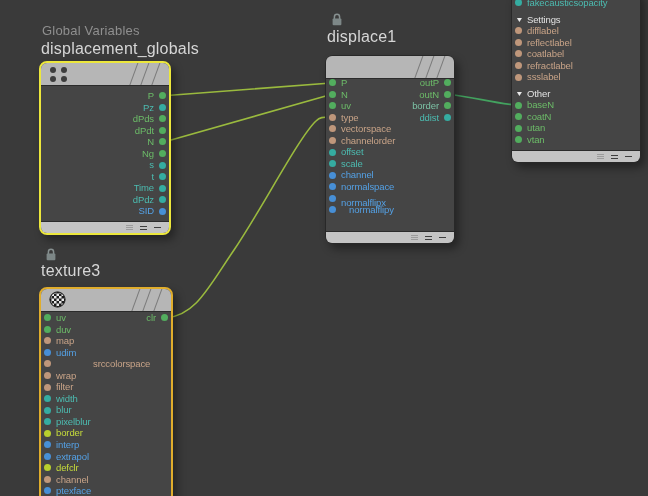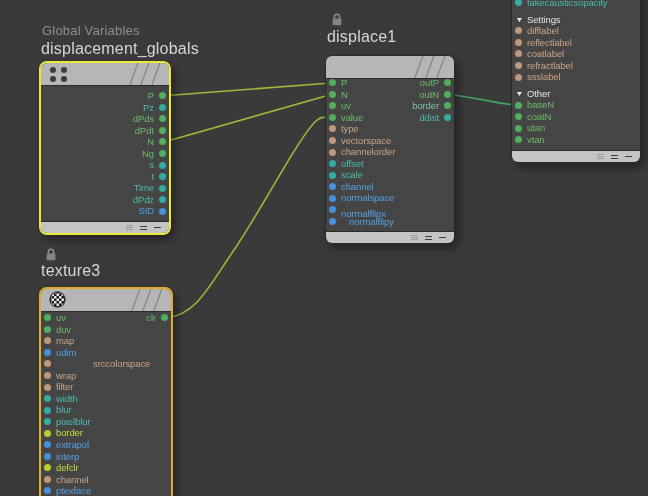--- a/index.html
+++ b/index.html
@@ -138,24 +138,20 @@
           <span class="dot" style="background: rgb(82, 173, 94);"></span>
           <span class="plabel" style="color: rgb(108, 187, 104);">P</span>
         </div>
         <div class="row in">
           <span class="dot" style="background: rgb(82, 173, 94);"></span>
           <span class="plabel" style="color: rgb(108, 187, 104);">N</span>
         </div>
         <div class="row in">
           <span class="dot" style="background: rgb(82, 173, 94);"></span>
           <span class="plabel" style="color: rgb(108, 187, 104);">uv</span>
-        </div>
-        <div class="row in">
-          <span class="dot" style="background: rgb(82, 173, 94);"></span>
-          <span class="plabel" style="color: rgb(108, 187, 104);">value</span>
         </div>
         <div class="row in">
           <span class="dot" style="background: rgb(191, 151, 123);"></span>
           <span class="plabel" style="color: rgb(201, 164, 136);">type</span>
         </div>
         <div class="row in">
           <span class="dot" style="background: rgb(191, 151, 123);"></span>
           <span class="plabel" style="color: rgb(201, 164, 136);">vectorspace</span>
         </div>
         <div class="row in">
@@ -275,25 +271,25 @@
         <div class="row in">
           <span class="dot" style="background: rgb(53, 172, 161);"></span>
           <span class="plabel" style="color: rgb(76, 188, 177);">pixelblur</span>
         </div>
         <div class="row in">
           <span class="dot" style="background: rgb(184, 207, 45);"></span>
           <span class="plabel" style="color: rgb(198, 220, 59);">border</span>
         </div>
         <div class="row in">
           <span class="dot" style="background: rgb(71, 143, 214);"></span>
+          <span class="plabel" style="color: rgb(84, 160, 228);">interp</span>
+        </div>
+        <div class="row in">
+          <span class="dot" style="background: rgb(71, 143, 214);"></span>
           <span class="plabel" style="color: rgb(84, 160, 228);">extrapol</span>
-        </div>
-        <div class="row in">
-          <span class="dot" style="background: rgb(71, 143, 214);"></span>
-          <span class="plabel" style="color: rgb(84, 160, 228);">interp</span>
         </div>
         <div class="row in">
           <span class="dot" style="background: rgb(184, 207, 45);"></span>
           <span class="plabel" style="color: rgb(198, 220, 59);">defclr</span>
         </div>
         <div class="row in">
           <span class="dot" style="background: rgb(191, 151, 123);"></span>
           <span class="plabel" style="color: rgb(201, 164, 136);">channel</span>
         </div>
         <div class="row in">

